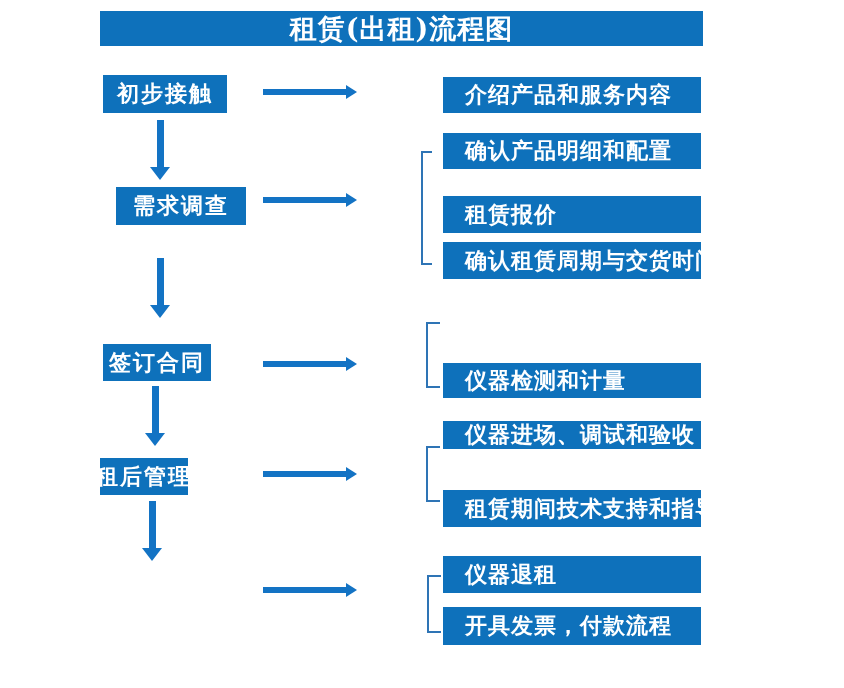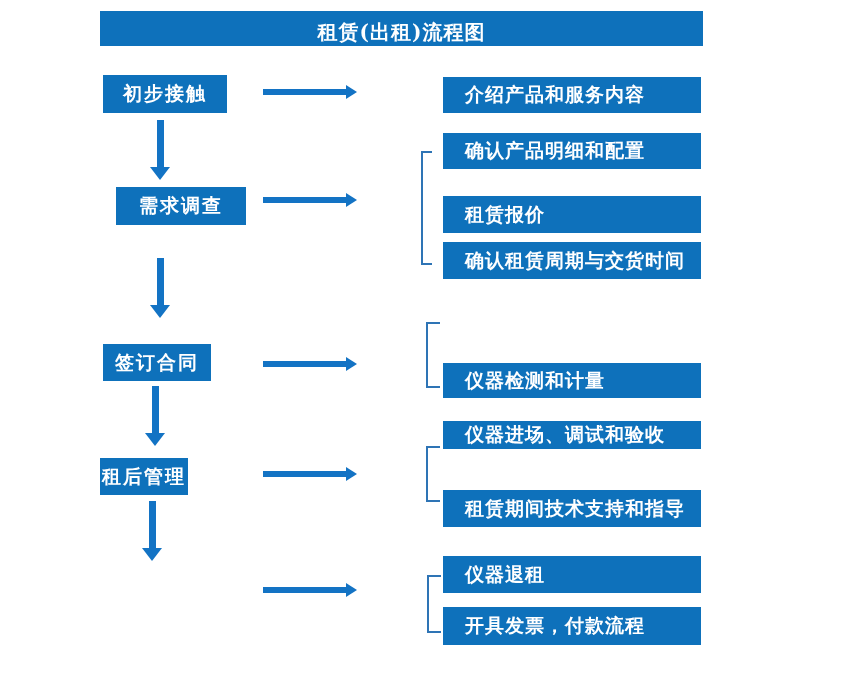--- a/index.html
+++ b/index.html
@@ -9,26 +9,26 @@
     --text-white:#ffffff;
   }
   html,body{margin:0;padding:0;background:#ffffff;}
   .canvas{
     position:relative;width:844px;height:688px;background:#ffffff;overflow:hidden;
     font-family:"DejaVu Serif","Liberation Serif",serif;
   }
   .title-bar{
     position:absolute;left:100px;top:11px;width:603px;height:35px;
     background:var(--box-blue);color:var(--text-white);
-    display:flex;align-items:flex-end;justify-content:center;
-    font-weight:bold;font-size:20px;letter-spacing:1px;
+    display:flex;align-items:flex-start;justify-content:center;
+    font-weight:bold;font-size:27px;letter-spacing:1px;
   }
   .box{
     position:absolute;background:var(--box-blue);color:var(--text-white);
-    font-weight:bold;font-size:19px;display:flex;align-items:center;
+    font-weight:bold;font-size:22px;display:flex;align-items:center;
     box-sizing:border-box;white-space:nowrap;
   }
   .step{justify-content:center;letter-spacing:2px;}
   .detail{left:443px;width:258px;padding-left:22px;letter-spacing:1px;}
   
   .varrow{position:absolute;width:20px;display:flex;flex-direction:column;align-items:center;}
   .varrow .shaft{width:7px;flex:1;background:var(--arrow-blue);}
   .varrow .head{
     width:0;height:0;border-left:10px solid transparent;border-right:10px solid transparent;
     border-top:13px solid var(--arrow-blue);

